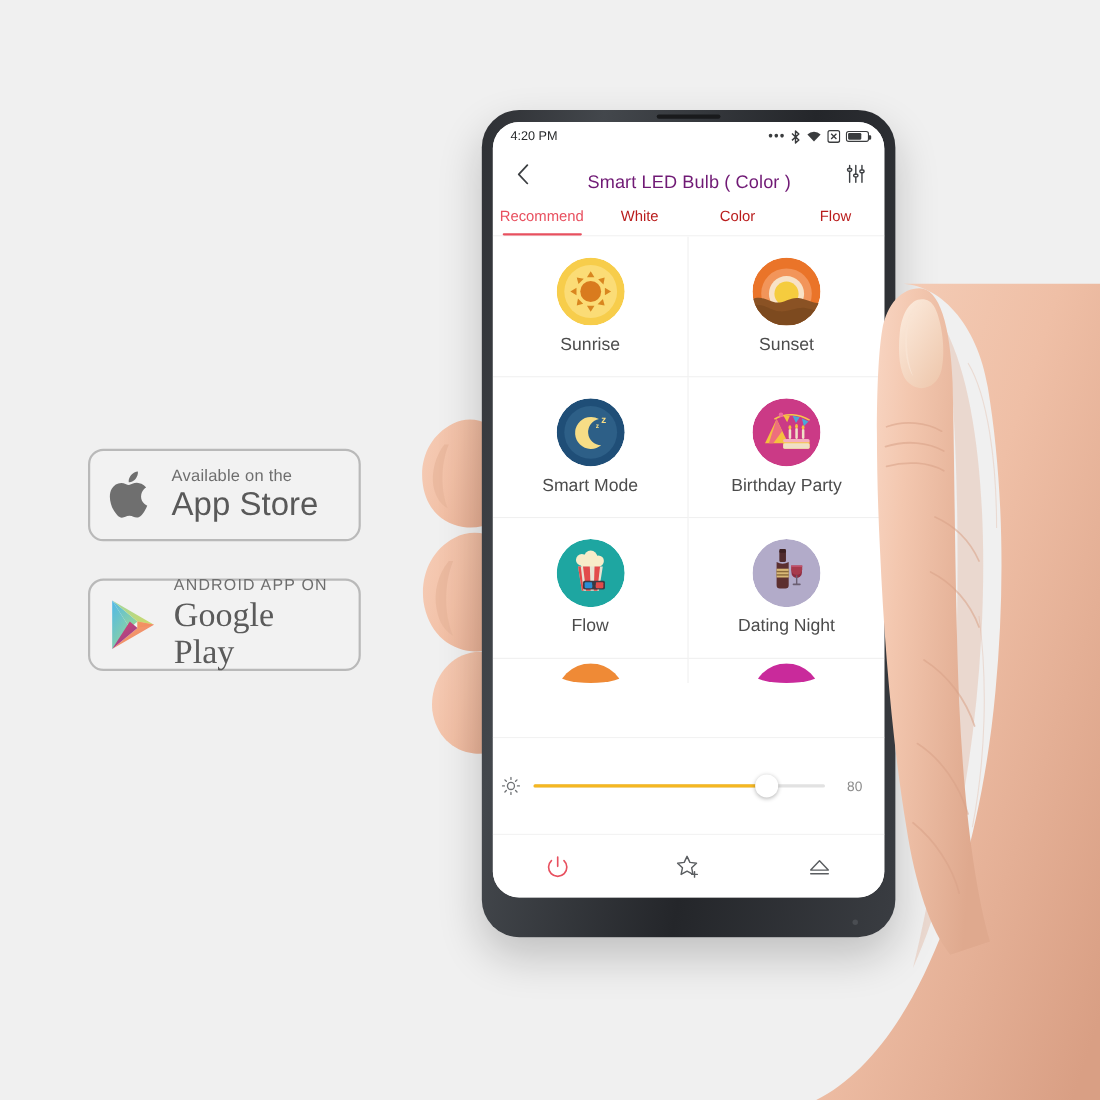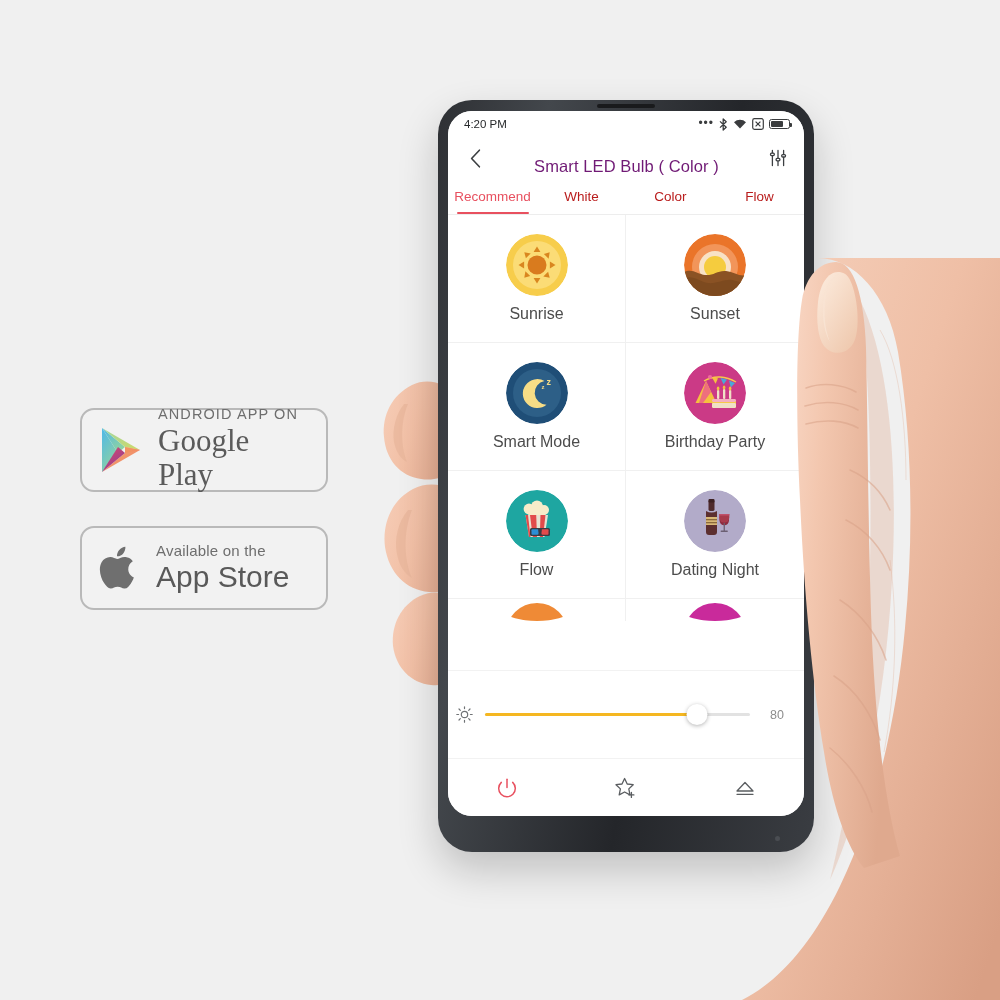--- a/index.html
+++ b/index.html
@@ -216,20 +216,33 @@
       <path d="M463 608
                C 456 594, 437 588, 420 596
                C 401 605, 391 625, 393 646
                C 396 668, 411 683, 431 685
                C 451 687, 466 675, 470 657
                C 474 638, 470 622, 463 608 Z" fill="url(#skinA)"></path>
     </g>
   </svg>
 
   <div class="badges">
+
+    <div class="badge">
+      <div class="badge-logo">
+        <svg width="44" height="52" viewBox="0 0 44 52">
+          <path d="M30.3 27.1c-.05-5.3 4.33-7.85 4.53-7.97-2.47-3.6-6.3-4.1-7.66-4.15-3.26-.33-6.37 1.92-8.02 1.92-1.65 0-4.2-1.87-6.9-1.82-3.55.05-6.82 2.06-8.64 5.23-3.68 6.38-.94 15.82 2.64 20.99 1.75 2.53 3.84 5.37 6.58 5.27 2.64-.1 3.64-1.7 6.83-1.7 3.19 0 4.09 1.7 6.88 1.65 2.84-.05 4.64-2.58 6.38-5.12 2.01-2.93 2.84-5.77 2.89-5.92-.06-.03-5.55-2.13-5.6-8.45z" fill="#6f6f6f"></path>
+          <path d="M25.2 11.4c1.46-1.77 2.44-4.23 2.17-6.68-2.1.09-4.64 1.4-6.14 3.16-1.35 1.56-2.53 4.06-2.21 6.45 2.34.18 4.72-1.19 6.18-2.93z" fill="#6f6f6f"></path>
+        </svg>
+      </div>
+      <div class="badge-text">
+        <div class="badge-top">Available on the</div>
+        <div class="badge-main">App Store</div>
+      </div>
+    </div>
 
     <div class="badge">
       <div class="badge-logo">
         <svg width="46" height="50" viewBox="0 0 46 50">
           <defs>
             <linearGradient id="gpBlue" x1="0" y1="0" x2="0.6" y2="1">
               <stop offset="0" stop-color="#4fb8e8"></stop>
                 <stop offset="1" stop-color="#8fd3a0"></stop>
             </linearGradient>
             <linearGradient id="gpGreen" x1="0" y1="0" x2="1" y2="0.6">
@@ -251,33 +264,20 @@
           <path d="M27 22 L42 25 L27 28 Z" fill="url(#gpOrange)"></path>
           <path d="M27 22 L42 25 L4 47 L27 28 Z" fill="url(#gpOrange)" opacity=".95"></path>
           <path d="M4 47 L27 28 L20 22 L4 47 Z" fill="url(#gpRed)"></path>
         </svg>
       </div>
       <div class="badge-text">
         <div class="badge-top caps">ANDROID APP ON</div>
         <div class="badge-main serif">Google Play</div>
       </div>
     </div>
-
-    <div class="badge">
-      <div class="badge-logo">
-        <svg width="44" height="52" viewBox="0 0 44 52">
-          <path d="M30.3 27.1c-.05-5.3 4.33-7.85 4.53-7.97-2.47-3.6-6.3-4.1-7.66-4.15-3.26-.33-6.37 1.92-8.02 1.92-1.65 0-4.2-1.87-6.9-1.82-3.55.05-6.82 2.06-8.64 5.23-3.68 6.38-.94 15.82 2.64 20.99 1.75 2.53 3.84 5.37 6.58 5.27 2.64-.1 3.64-1.7 6.83-1.7 3.19 0 4.09 1.7 6.88 1.65 2.84-.05 4.64-2.58 6.38-5.12 2.01-2.93 2.84-5.77 2.89-5.92-.06-.03-5.55-2.13-5.6-8.45z" fill="#6f6f6f"></path>
-          <path d="M25.2 11.4c1.46-1.77 2.44-4.23 2.17-6.68-2.1.09-4.64 1.4-6.14 3.16-1.35 1.56-2.53 4.06-2.21 6.45 2.34.18 4.72-1.19 6.18-2.93z" fill="#6f6f6f"></path>
-        </svg>
-      </div>
-      <div class="badge-text">
-        <div class="badge-top">Available on the</div>
-        <div class="badge-main">App Store</div>
-      </div>
-    </div>
   </div>
 
   <div class="phone">
     <div class="earpiece"></div>
     <div class="sidekey"></div>
     <div class="chin-dot"></div>
 
     <div class="screen">
 
       <div class="statusbar">

